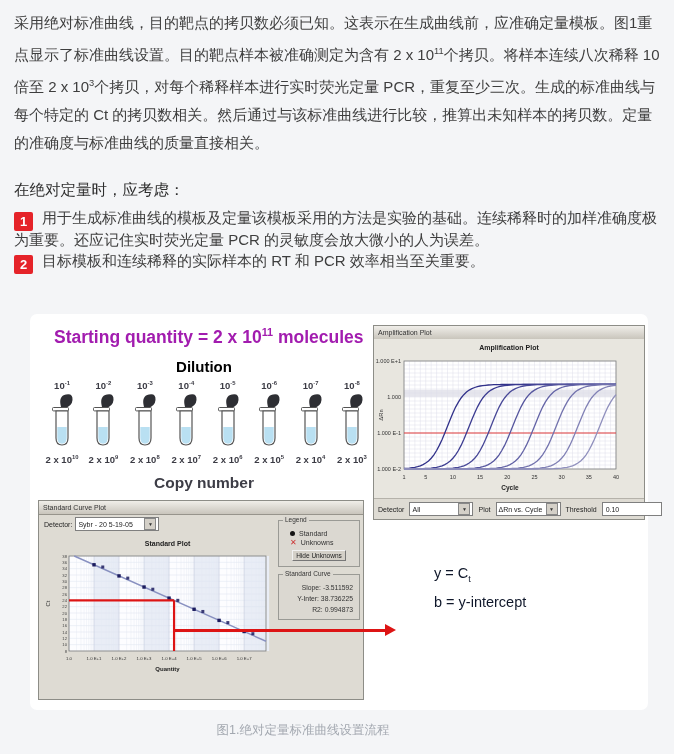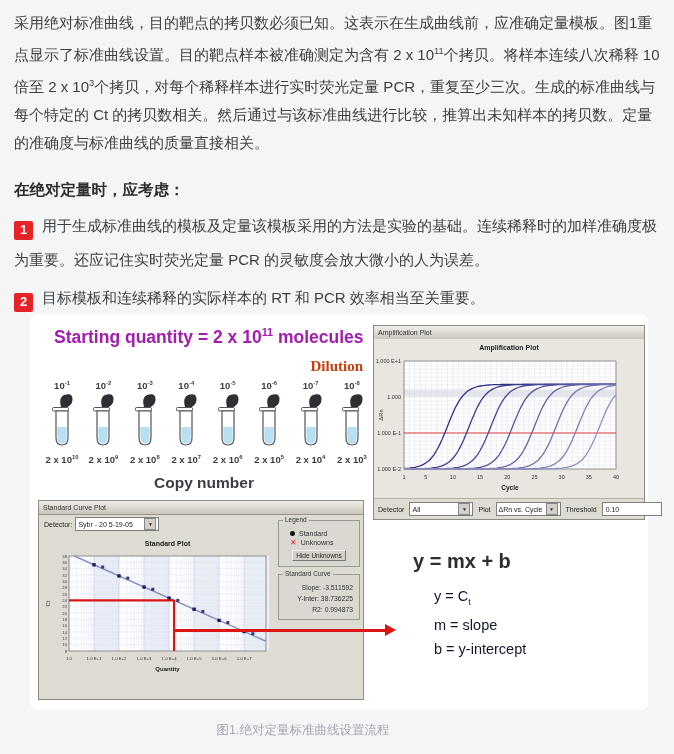--- a/index.html
+++ b/index.html
@@ -12,37 +12,37 @@
   }
   .page{position:relative;width:674px;height:754px;}
   .intro{
     margin:0;padding:9px 14px 0 14px;
     font-size:15px;line-height:28px;color:#3e3e3e;
   }
   .intro sup, .rich sup{font-size:.62em;margin-top:29px;}
   .rich sub{font-size:.62em;}
   .considerations{
     margin:23px 14px 8px 14px;
-    font-size:15.5px;font-weight:bold;color:#2e2e2e;
-  }
-  .note{margin:4px 14px 2px 14px;font-size:15px;line-height:34px;color:#3e3e3e;}
+    font-size:15.5px;font-weight:normal;color:#2e2e2e;
+  }
+  .note{margin:4px 14px 2px 14px;font-size:15px;line-height:17px;color:#3e3e3e;}
   .badge{
     display:inline-flex;align-items:center;justify-content:center;
     width:19px;height:19px;border-radius:2px;
     background:#e52329;color:#fff;font-weight:bold;font-size:13px;
     margin-right:9px;vertical-align:-3px;
   }
   
   .figure-card{
     position:absolute;left:30px;top:314px;width:618px;height:396px;
     background:#ffffff;border-radius:7px;
   }
   .sq-title{position:absolute;left:24px;top:12px;font-size:17.5px;font-weight:bold;color:#a21caf;}
-  .dilution-label{position:absolute;left:15px;top:44px;width:318px;text-align:right;
-    font-size:15px;font-weight:600;color:#c2410c;font-family:Liberation Serif, serif;}
+  .dilution-label{position:absolute;left:15px;top:44px;width:318px;text-align:center;
+    font-size:15px;font-weight:600;color:#000000;}
   .copy-label{position:absolute;left:15px;top:160px;width:318px;text-align:center;
     font-size:15.5px;font-weight:600;color:#3d3d46;}
   .tubes{position:absolute;left:12px;top:66px;width:330px;display:flex;justify-content:space-between;}
   .tube-col{width:40px;text-align:center;}
   .tube-dil{font-size:9.5px;font-weight:bold;color:#3b3b44;height:13px;white-space:nowrap;}
   .tube-copy{font-size:9.5px;font-weight:bold;color:#3b3b44;margin-top:1px;white-space:nowrap;}
   
   .win{position:absolute;background:#e8e6df;border:1px solid #8d8d87;box-sizing:border-box;}
   .win-titlebar{
     height:13px;display:flex;align-items:center;padding-left:4px;
@@ -446,23 +446,21 @@
           </div>
         </div>
       </div>
     </div>
 
     <div class="red-arrow">
         <span class="head"></span>
       </div>
 
     <div class="equation">
-      <div class="eq-formula">y = mx + b</div>
       <div class="eq-lines">
         <div class="rich">y = C<sub>t</sub></div>
-        <div>m = slope</div>
         <div>b = y-intercept</div>
       </div>
     </div>
   </div>
 
   <div class="caption">图1.绝对定量标准曲线设置流程</div>
 </div>
 
 </body></html>

